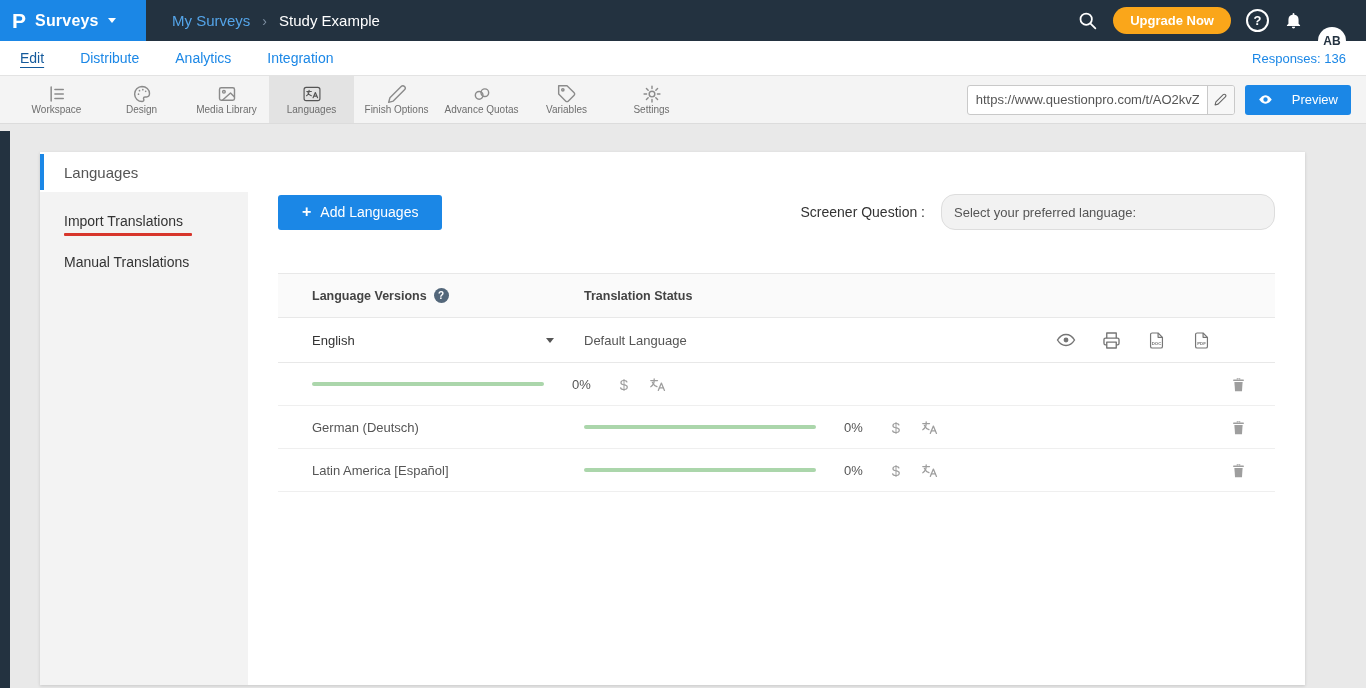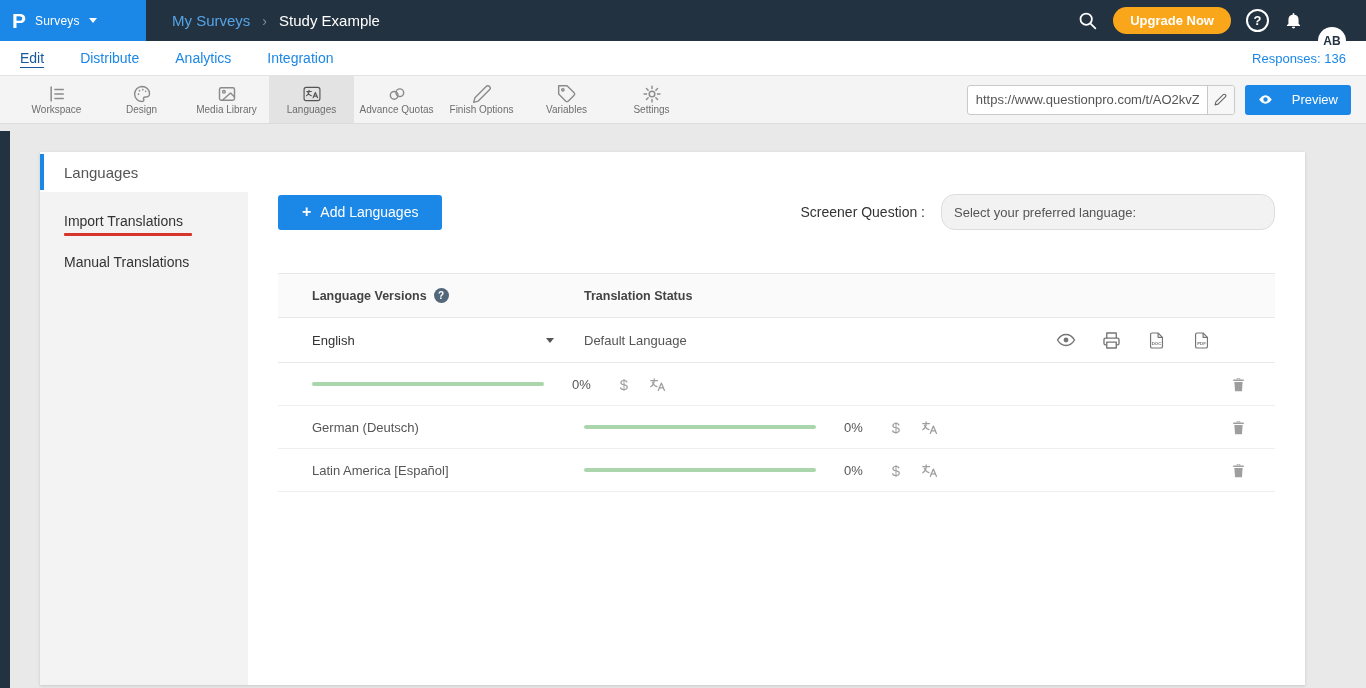--- a/index.html
+++ b/index.html
@@ -3,21 +3,21 @@
 <meta charset="utf-8">
 <style>
   * { margin:0; padding:0; box-sizing:border-box; }
   html,body { width:1366px; height:688px; overflow:hidden; }
   body { font-family:"Liberation Sans", sans-serif; background:#e9e9e9; font-size:13px; }
 
   
   .topbar { height:41px; background:#233240; display:flex; align-items:center; }
   .brand { width:146px; height:41px; background:#1b87e6; color:#fff; display:flex; align-items:center; padding:0 12px; gap:9px; cursor:pointer; }
   .brand .logo { font-weight:bold; font-size:21px; line-height:1; }
-  .brand .product { font-size:12px; font-weight:normal; letter-spacing:.2px; }
+  .brand .product { font-size:16px; font-weight:bold; letter-spacing:.2px; }
   .caret-down { width:0; height:0; border-left:4px solid transparent; border-right:4px solid transparent; border-top:5px solid currentColor; display:inline-block; }
   .breadcrumb { margin-left:26px; display:flex; align-items:center; gap:12px; font-size:15px; }
   .bc-parent { color:#54a4e8; text-decoration:none; cursor:pointer; }
   .bc-sep { color:#7d8ea0; font-size:14px; }
   .bc-current { color:#ffffff; }
   .topbar-right { margin-left:auto; display:flex; align-items:center; gap:15px; padding-right:20px; color:#fff; }
   .icon-btn { display:flex; align-items:center; justify-content:center; cursor:pointer; color:#fff; }
   .upgrade-btn { background:#faa61a; color:#fff; border:none; height:27px; padding:0 17px; border-radius:14px; font-size:13px; font-weight:bold; font-family:inherit; cursor:pointer; }
   .help-circle { width:23px; height:23px; border:2px solid #fff; border-radius:50%; display:flex; align-items:center; justify-content:center; font-size:13px; font-weight:bold; cursor:pointer; }
   .avatar { width:28px; height:28px; background:#fff; color:#233240; border-radius:50%; display:flex; align-items:center; justify-content:center; font-size:12px; font-weight:bold; cursor:pointer;margin-top:40px; }
@@ -161,34 +161,34 @@
       <svg width="20" height="20" viewBox="0 0 24 24" fill="none" stroke="currentColor" stroke-width="1.4" stroke-linecap="round" stroke-linejoin="round">
           <rect x="2.5" y="4" width="19" height="16" rx="2.5"></rect>
           <path d="M5.8 9h5.4M8.5 7.5V9c0 2.2-1.2 4-3 5.1M7 10.5c1 1.8 2.3 3 4.2 3.6"></path>
           <path d="M13.3 16.5l2.7-6.3 2.7 6.3M14.2 14.6h3.6"></path>
         </svg>
     </span>
     <span class="t-label">Languages</span>
   </div>
   <div class="tool">
     <span>
+      <svg width="20" height="20" viewBox="0 0 24 24" fill="none" stroke="currentColor" stroke-width="1.7" stroke-linejoin="round">
+          <path d="M17 3a2.8 2.8 0 1 1 4 4L7.5 20.5 2 22l1.5-5.5z"></path>
+        </svg>
+    </span>
+    <span class="t-label">Finish Options</span>
+  </div>
+  <div class="tool">
+    <span>
       <svg width="20" height="20" viewBox="0 0 24 24" fill="none" stroke="currentColor" stroke-width="1.7">
           <circle cx="8.6" cy="13.6" r="4.6"></circle>
           <circle cx="15.4" cy="10.4" r="4.6"></circle>
         </svg>
     </span>
     <span class="t-label">Advance Quotas</span>
-  </div>
-  <div class="tool">
-    <span>
-      <svg width="20" height="20" viewBox="0 0 24 24" fill="none" stroke="currentColor" stroke-width="1.7" stroke-linejoin="round">
-          <path d="M17 3a2.8 2.8 0 1 1 4 4L7.5 20.5 2 22l1.5-5.5z"></path>
-        </svg>
-    </span>
-    <span class="t-label">Finish Options</span>
   </div>
   <div class="tool">
     <span>
       <svg width="20" height="20" viewBox="0 0 24 24" fill="none" stroke="currentColor" stroke-width="1.7" stroke-linejoin="round">
           <path d="M20.59 13.41l-7.17 7.17a2 2 0 0 1-2.83 0L2 12V2h10l8.59 8.59a2 2 0 0 1 0 2.82z"></path>
           <circle cx="7" cy="7" r="1.4"></circle>
         </svg>
     </span>
     <span class="t-label">Variables</span>
   </div>

